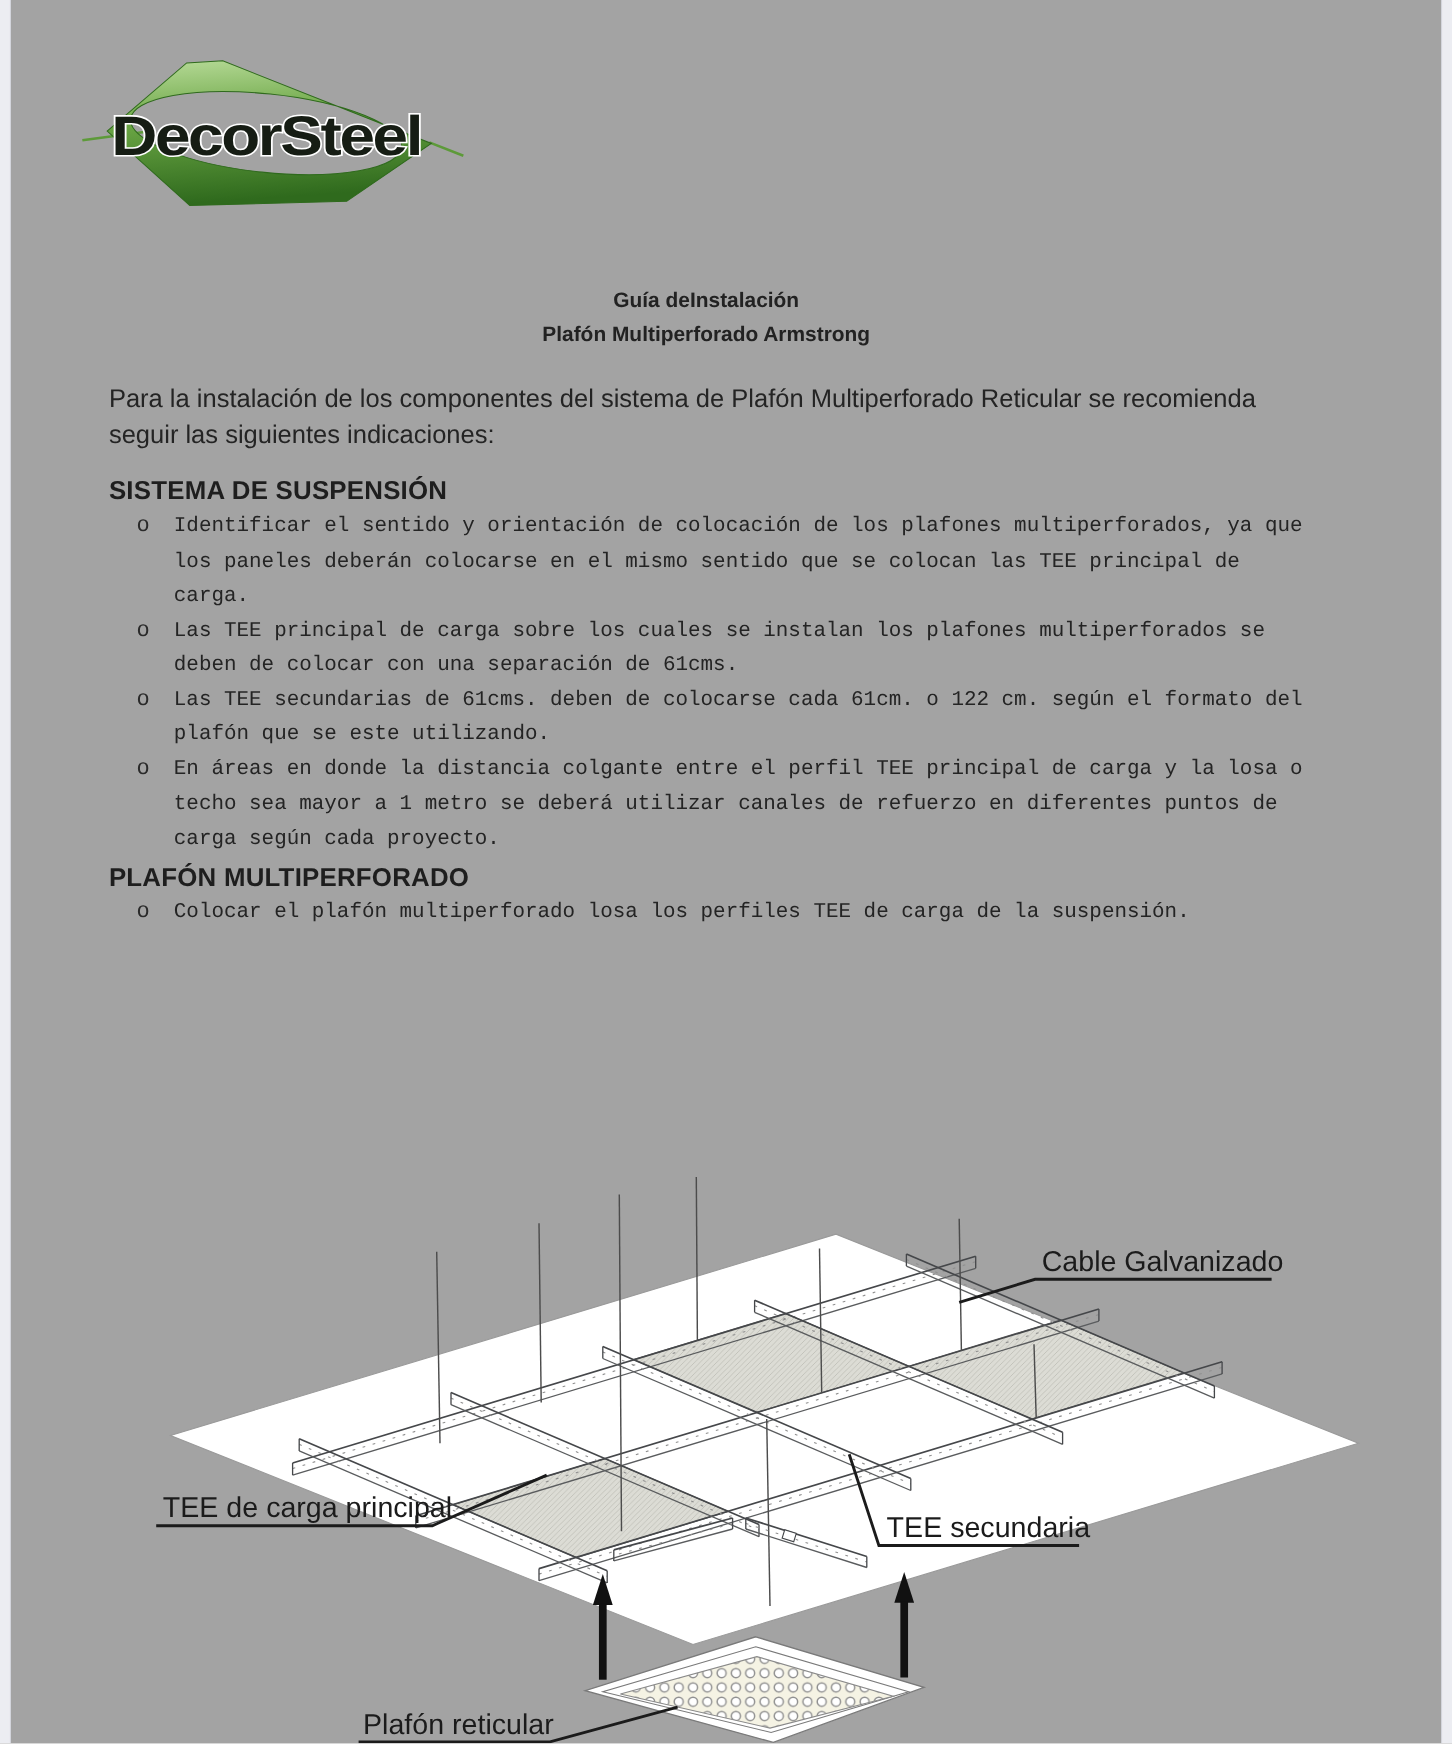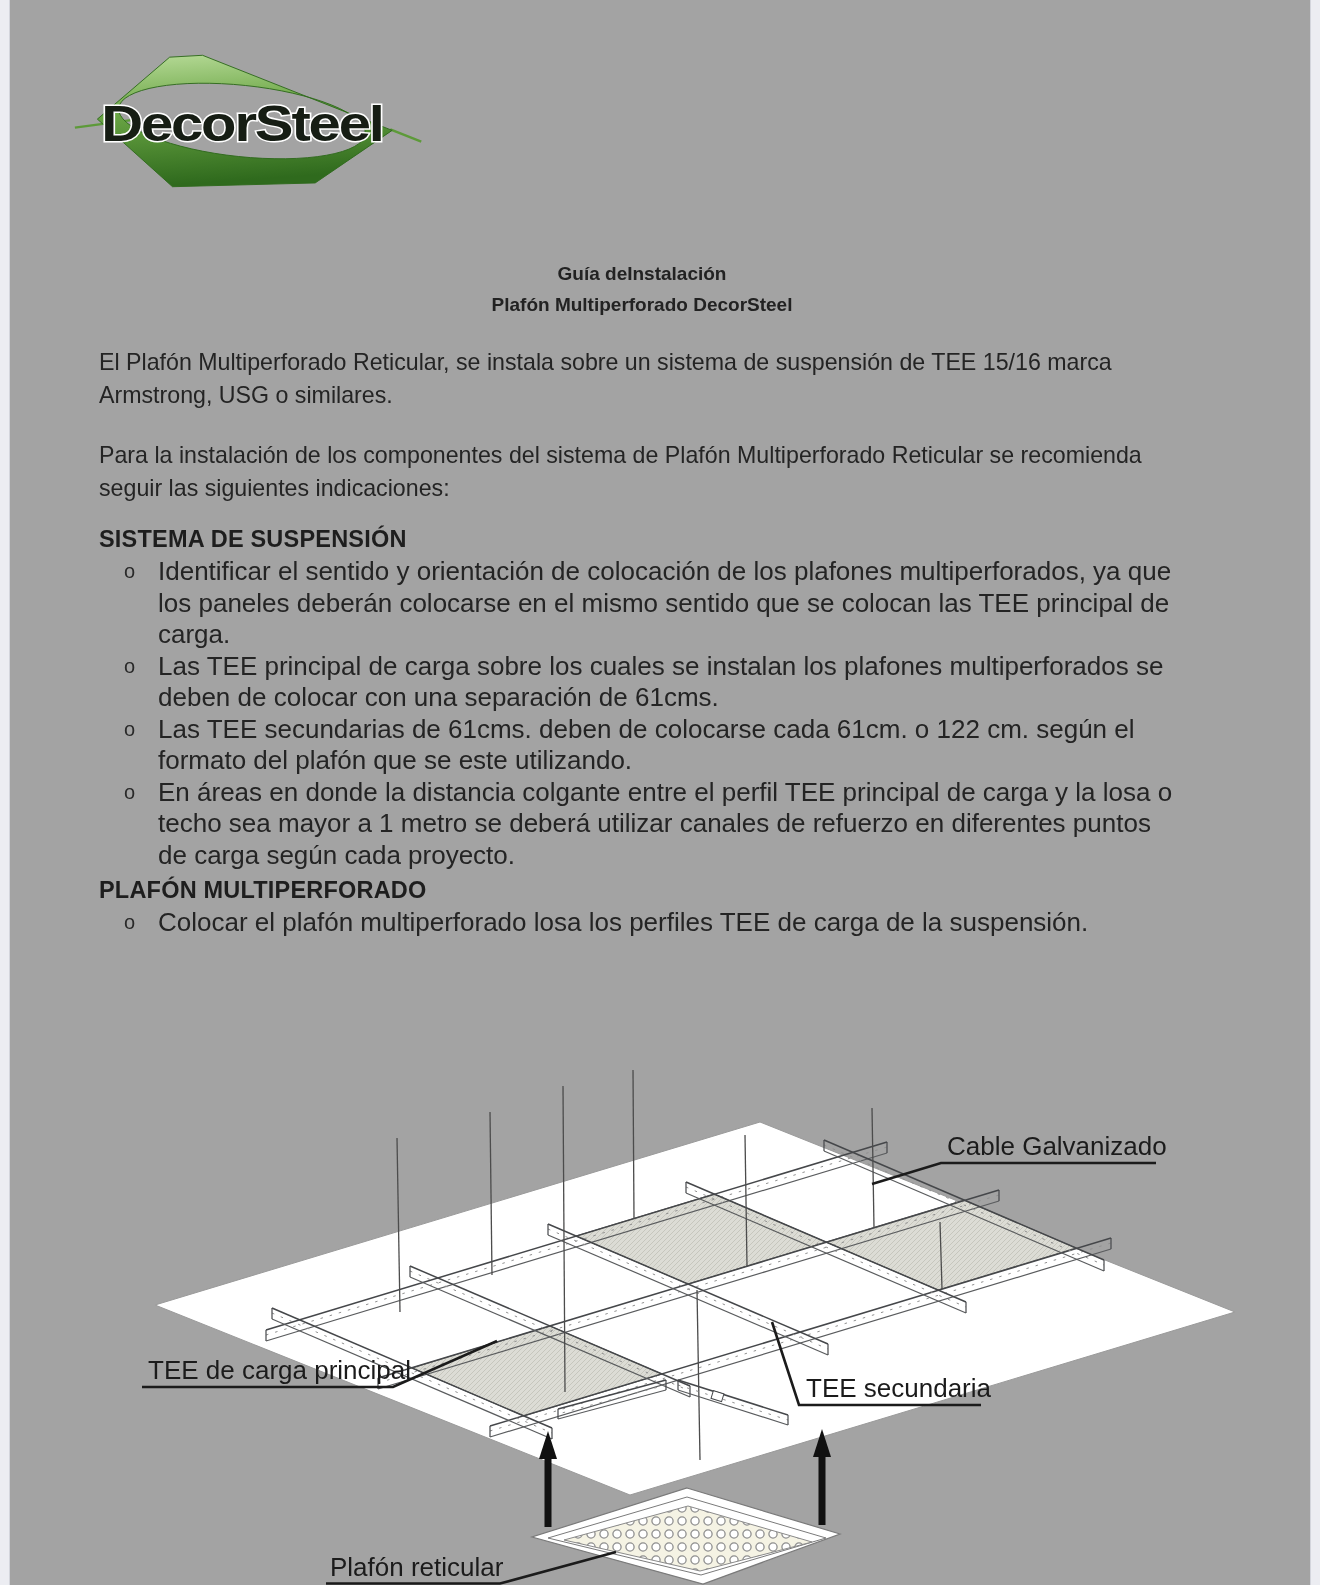--- a/index.html
+++ b/index.html
@@ -9,21 +9,21 @@
   .edge-strip.left{left:0;border-right:1px solid #d3d5dc;}
   .edge-strip.right{right:0;border-left:1px solid #d3d5dc;}
   .content{position:relative;width:1086px;margin-left:99px;padding-top:40px;}
   .logo-wrap{margin-left:-26px;width:352px;height:162px;}
   .doc-title{ text-align:center;font-weight:bold;font-size:19px;line-height:31px;
     margin:56px 0 26px 0;color:#222;}
   p.para{font-size:23.2px;line-height:33px;margin:0 0 27px 0;}
   p.para.tight{margin-bottom:18px;}
   h3.sec-head{font-size:23.5px;line-height:33px;margin:0;color:#1e1e1e;letter-spacing:.2px;}
   h3.sec-head.second{margin-top:3px;}
-  ul.blist{list-style:none;margin:0;padding:0 0 0 59px;font-size:26px;line-height:31.5px;}
+  ul.blist{list-style:none;margin:0;padding:0 0 0 59px;font-size:19px;line-height:31.5px;font-family:Liberation Mono, monospace;}
   ul.blist li{position:relative;margin:0;}
   ul.blist li::before{content:"o";position:absolute;left:-34px;top:0;font-size:20px;color:#2a2a2a;}
   .diagram{position:absolute;left:0;bottom:0;width:1320px;height:525px;}
   .diagram svg{display:block;}
   text.dlabel{font-family:"Liberation Sans","DejaVu Sans",sans-serif;font-size:26px;fill:#1b1b1b;}
 </style>
 </head>
 <body>
 
 <div class="viewport">
@@ -44,24 +44,23 @@
         <line x1="-6" y1="87" x2="54" y2="79" stroke="#5d9a39" stroke-width="2.5"></line>
         <line x1="330" y1="89" x2="363" y2="102" stroke="#5d9a39" stroke-width="2.5"></line>
         <path fill="url(#lg)" stroke="#2f6a1d" stroke-width="1" fill-rule="evenodd" d="M18,78 L95,12 L130,10 L332,90 L250,146 L98,150 Z
              M 40.7,66.2 a 132,38 6 1 0 262.6,27.6 a 132,38 6 1 0 -262.6,-27.6 Z"></path>
         <text x="172" y="101" text-anchor="middle" font-size="54" font-weight="bold" letter-spacing="-2" textLength="300" lengthAdjust="spacingAndGlyphs" fill="#161d14" stroke="#ffffff" stroke-width="3" paint-order="stroke">DecorSteel</text>
       </svg>
     </div>
 
     <div class="doc-title">
       <div>Guía deInstalación</div>
-      <div>Plafón Multiperforado DecorSteel</div>
+      <div>Plafón Multiperforado Armstrong</div>
     </div>
 
-    <p class="para">El Plafón Multiperforado Reticular, se instala sobre un sistema de suspensión de TEE 15/16 marca Armstrong, USG o similares.</p>
     <p class="para tight">Para la instalación de los componentes del sistema de Plafón Multiperforado Reticular se recomienda seguir las siguientes indicaciones:</p>
 
     <h3 class="sec-head">SISTEMA DE SUSPENSIÓN</h3>
     <ul class="blist">
       <li>Identificar el sentido y orientación de colocación de los plafones multiperforados, ya que los paneles deberán colocarse en el mismo sentido que se colocan las TEE principal de carga.</li>
       <li>Las TEE principal de carga sobre los cuales se instalan los plafones multiperforados se deben de colocar con una separación de 61cms.</li>
       <li>Las TEE secundarias de 61cms. deben de colocarse cada 61cm. o 122 cm.  según el formato del plafón que se este utilizando.</li>
       <li>En áreas en donde la distancia colgante entre el perfil TEE principal de carga y la losa o techo sea mayor a 1 metro se deberá utilizar canales de refuerzo en diferentes puntos de carga según cada proyecto.</li>
     </ul>
 

